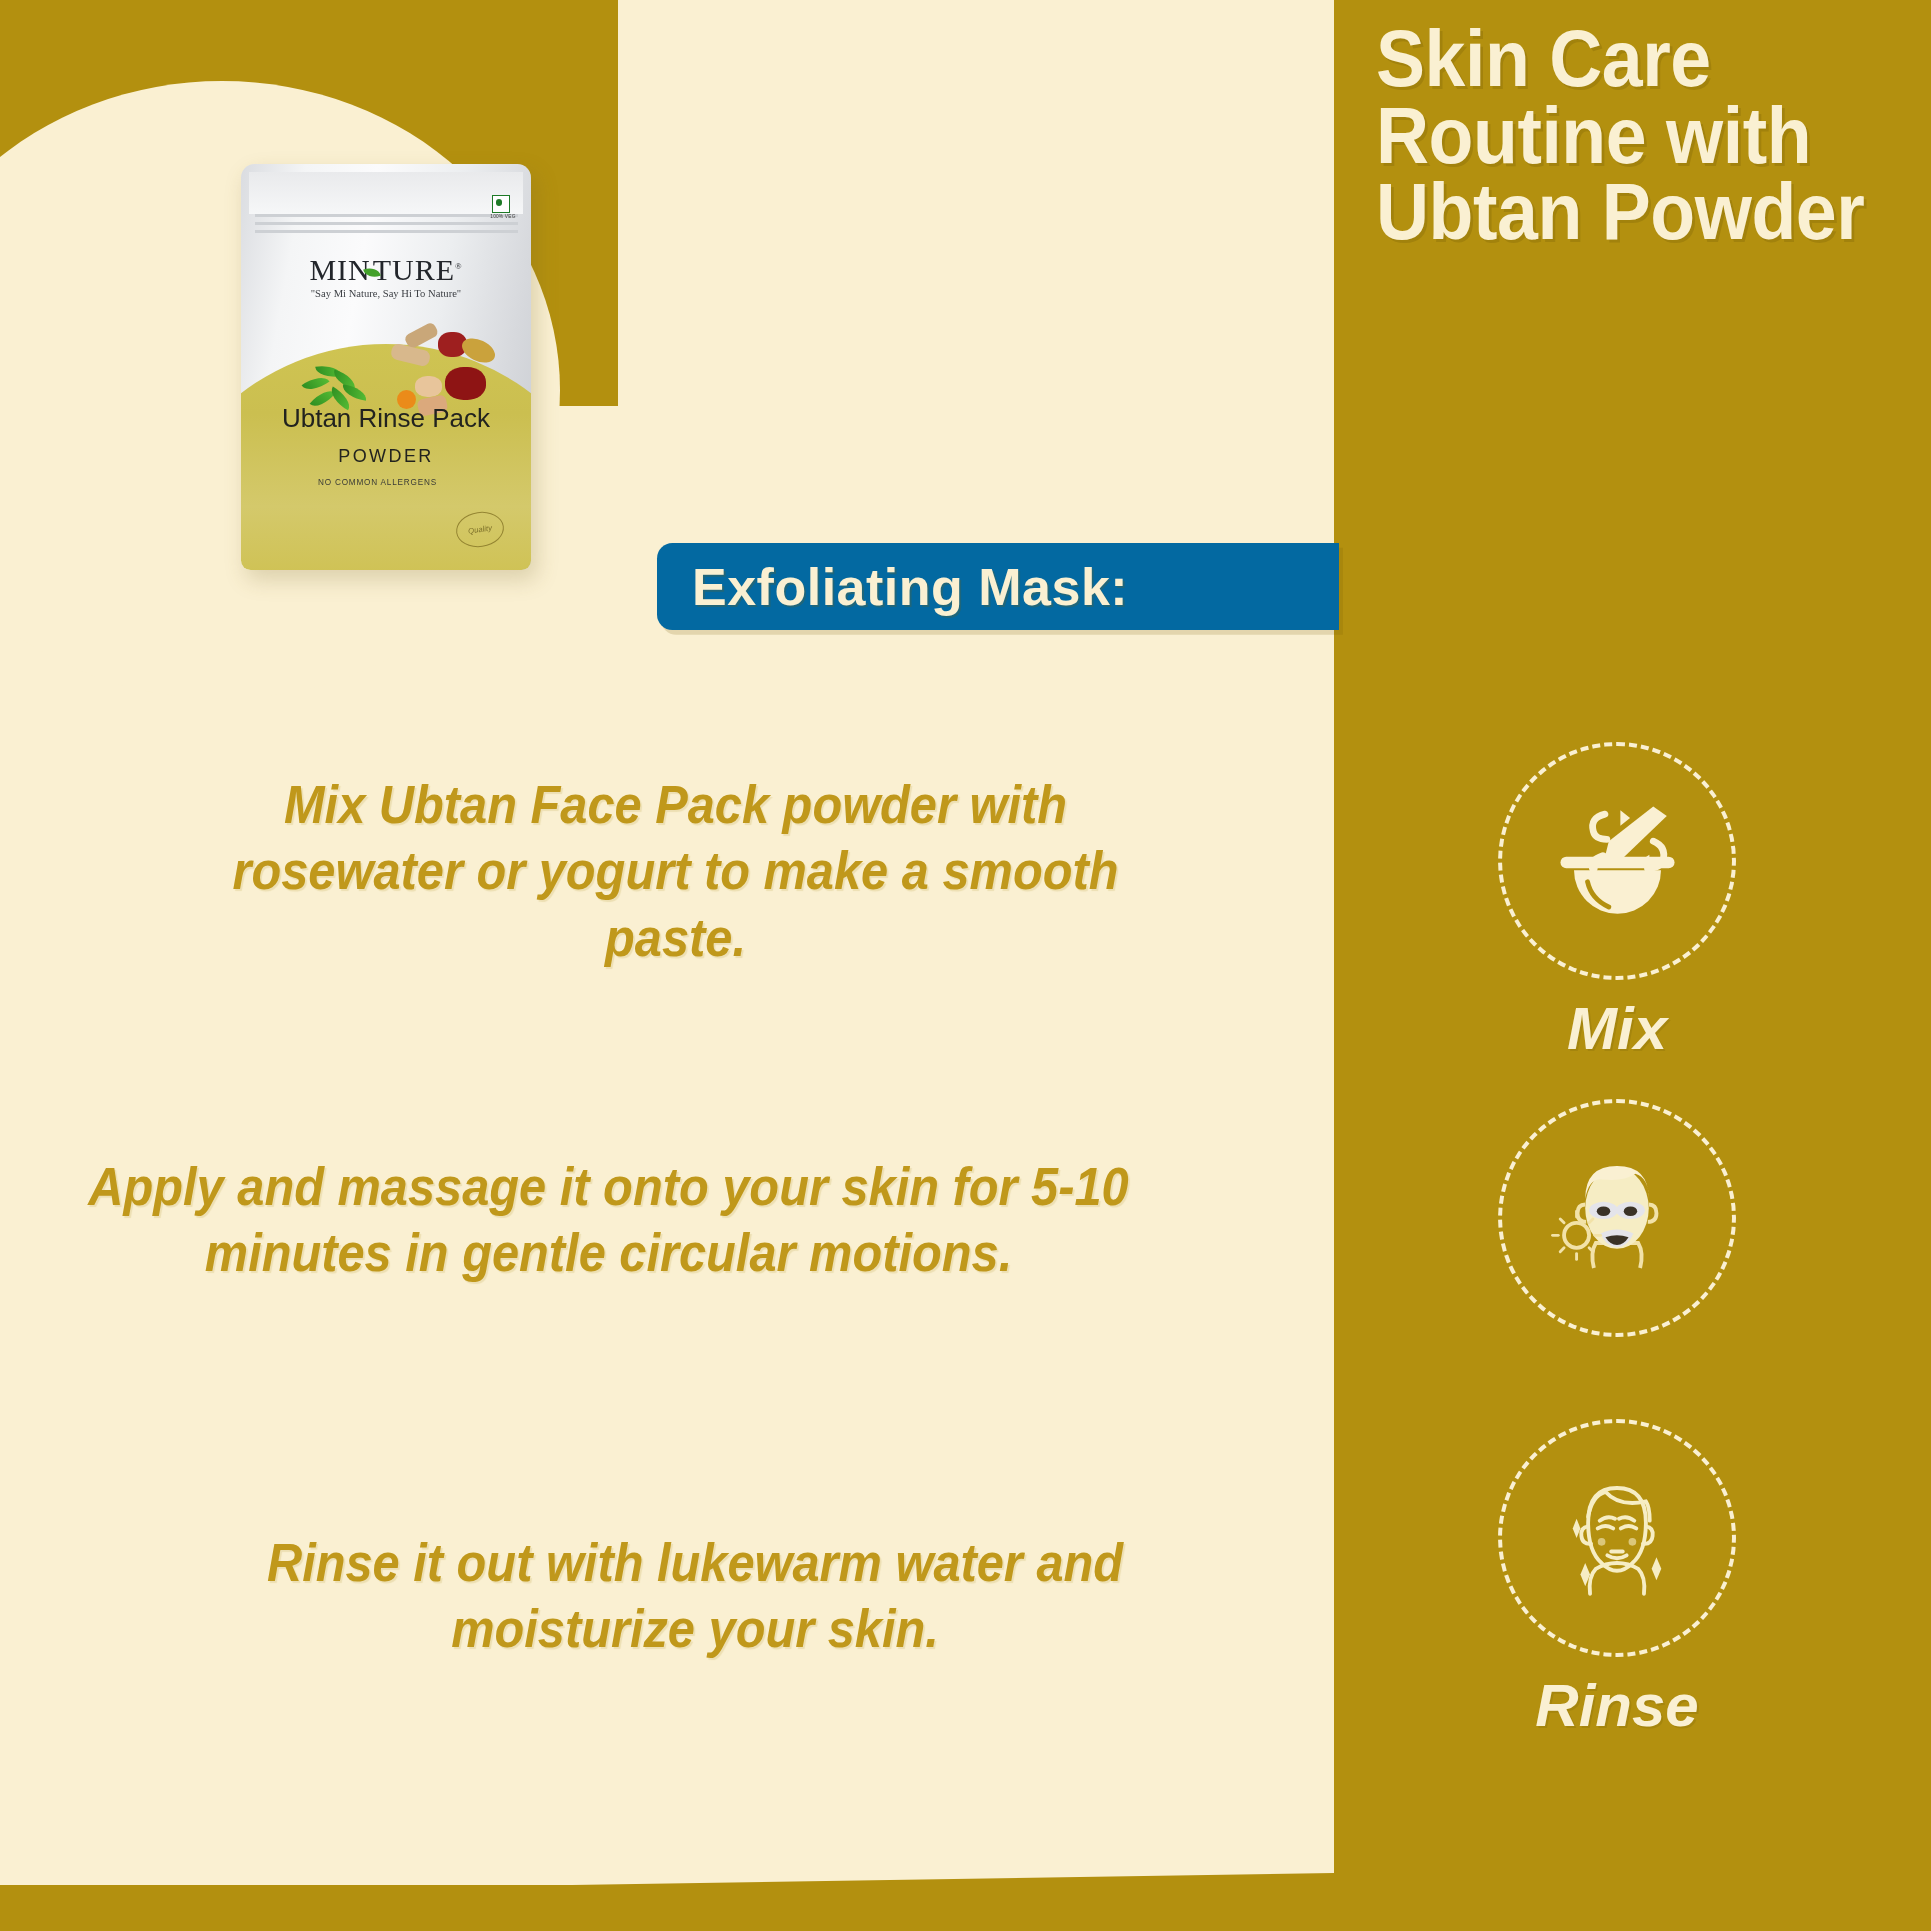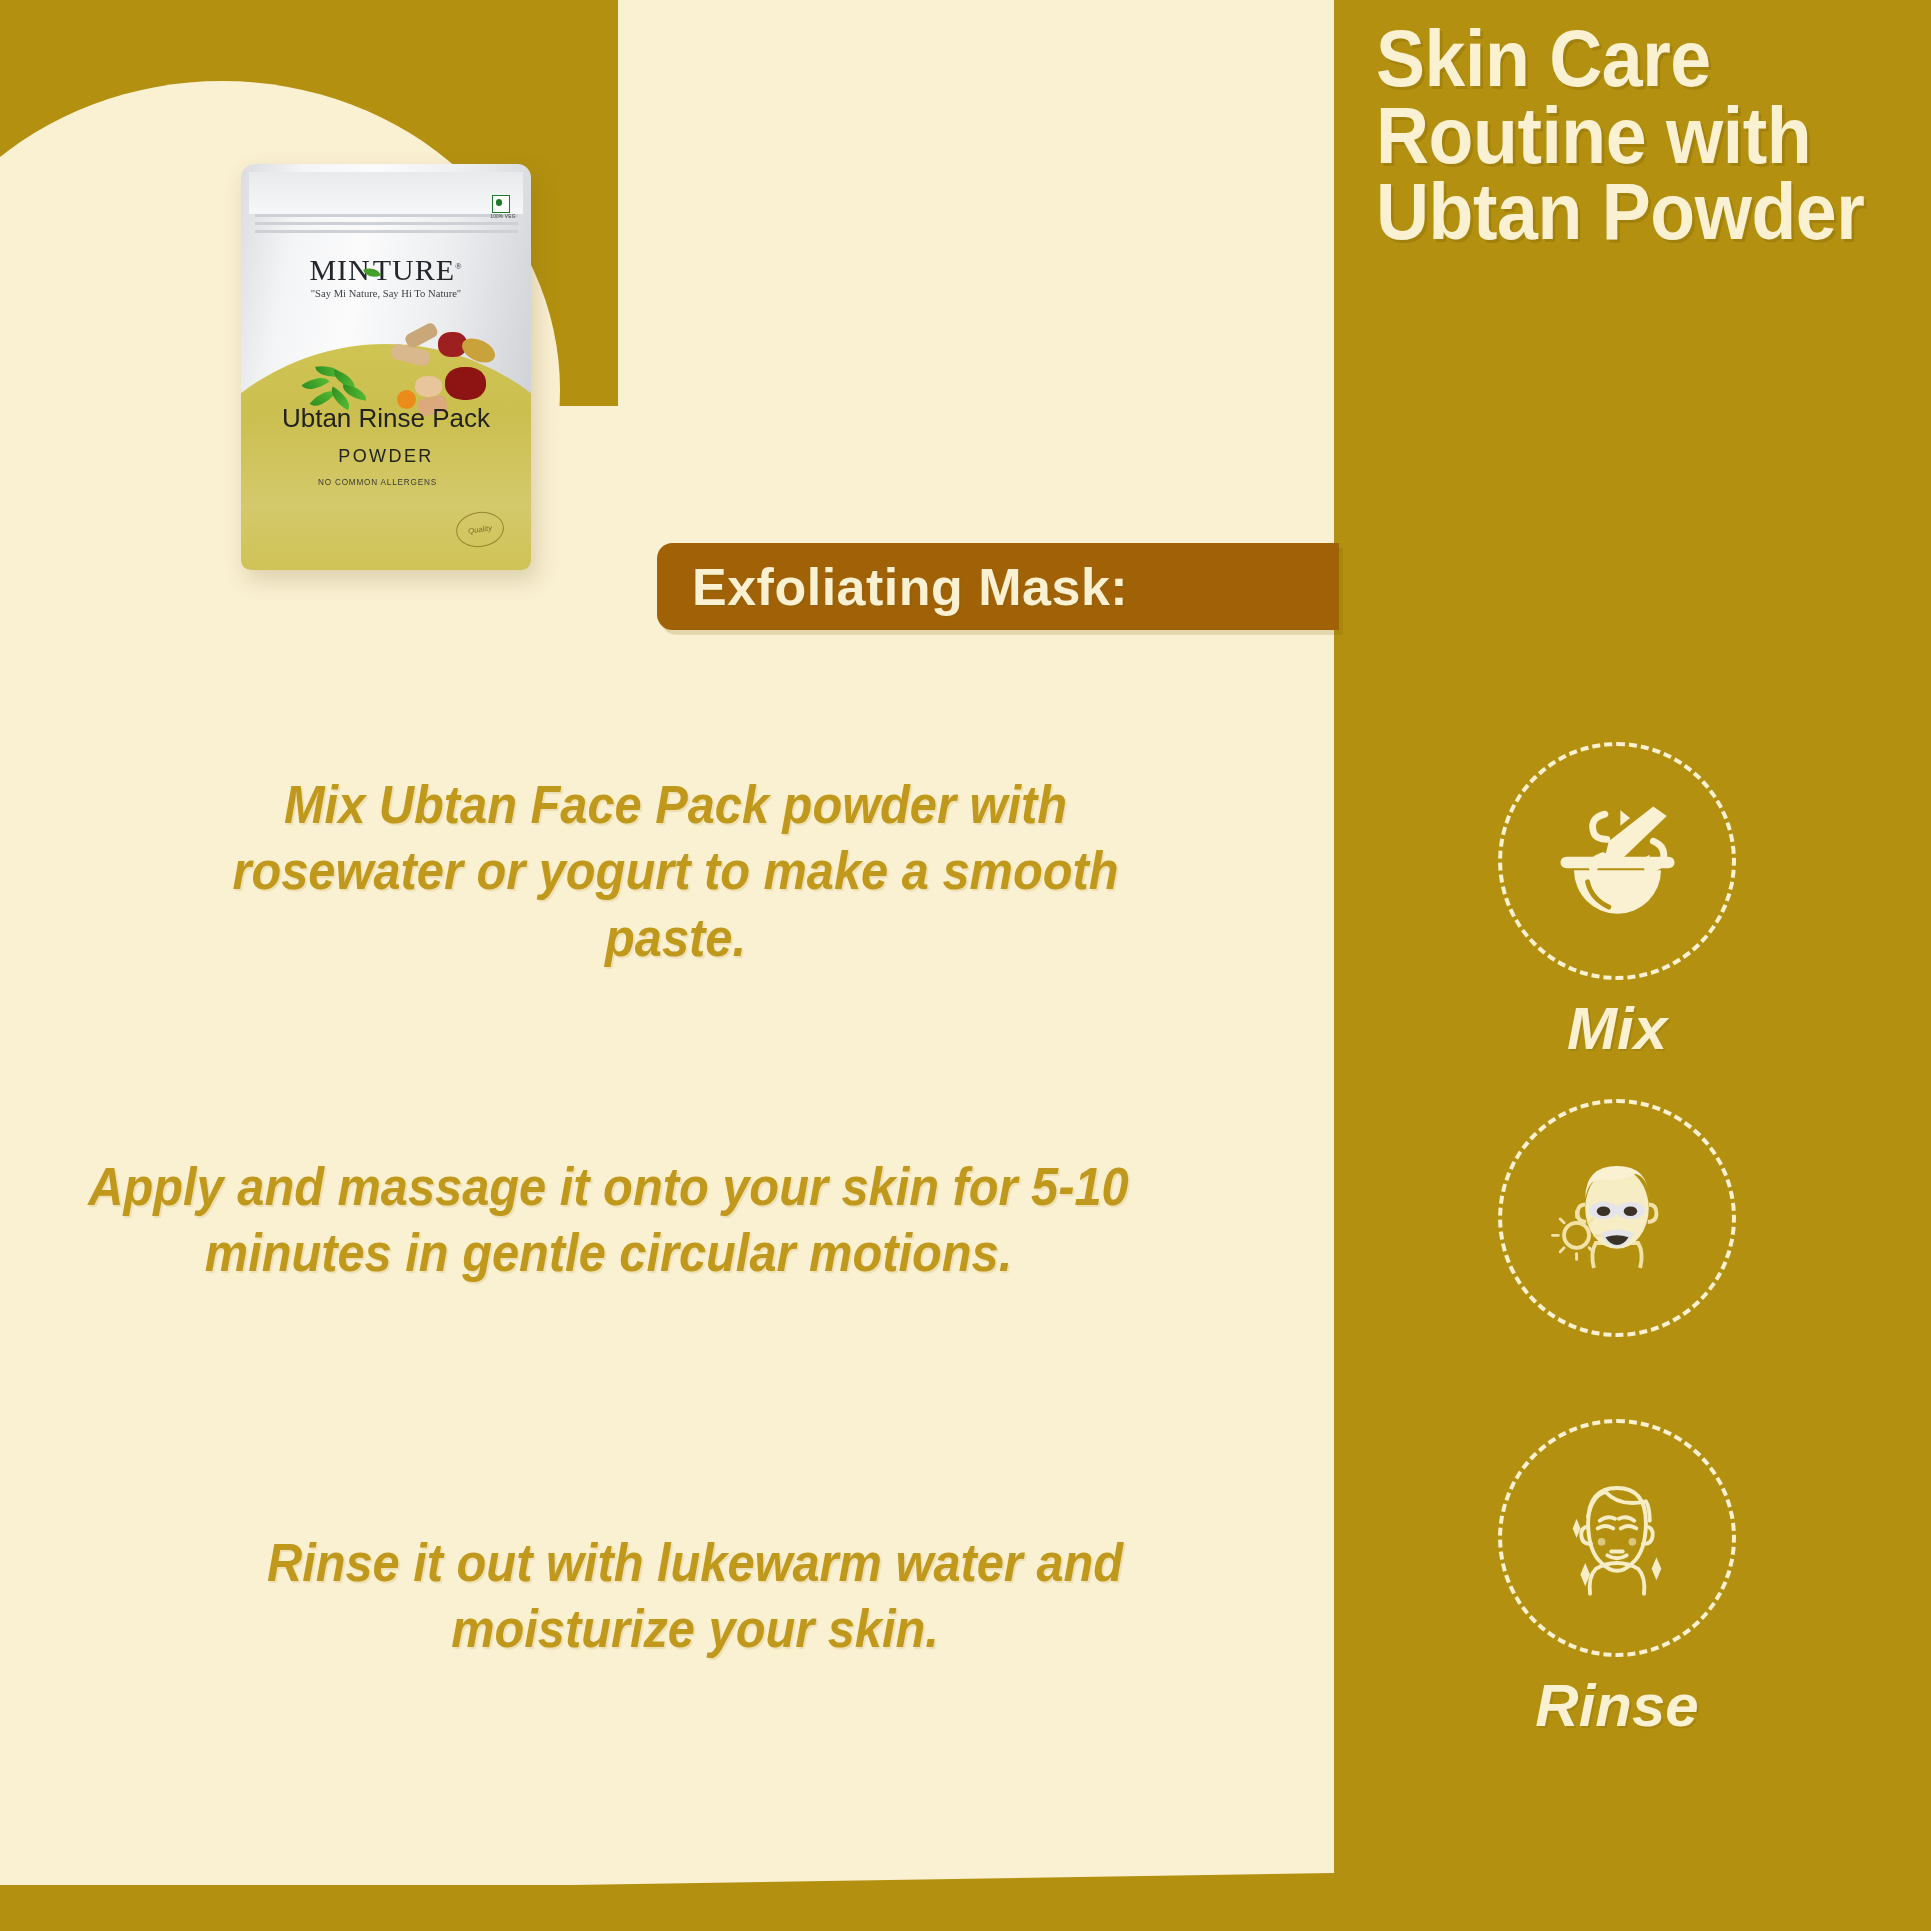--- a/index.html
+++ b/index.html
@@ -109,21 +109,21 @@
     position:absolute;right:27px;bottom:23px;width:46px;height:33px;
     border:1.9px solid #8a7a2a;border-radius:50%;
     display:flex;align-items:center;justify-content:center;
     font-size:7.7px;color:#6f6220;font-style:italic;
     transform:rotate(-8deg);opacity:.85;
   }
 
   
   .banner{
     position:absolute;left:657px;top:543px;width:682px;height:87px;
-    background:#a16207;border-radius:15.4px 0 0 15.4px;
+    background:#0369a1;border-radius:15.4px 0 0 15.4px;
     display:flex;align-items:center;
     box-shadow:3.9px 4.8px 0 rgba(120,95,8,.18);
   }
   .banner span{
     color:#FAF0D2;font-size:52px;font-weight:bold;
     margin-left:35px;letter-spacing:0.5px;
     text-shadow:1.9px 1.9px 0 rgba(120,95,8,.25);
   }
 
   

